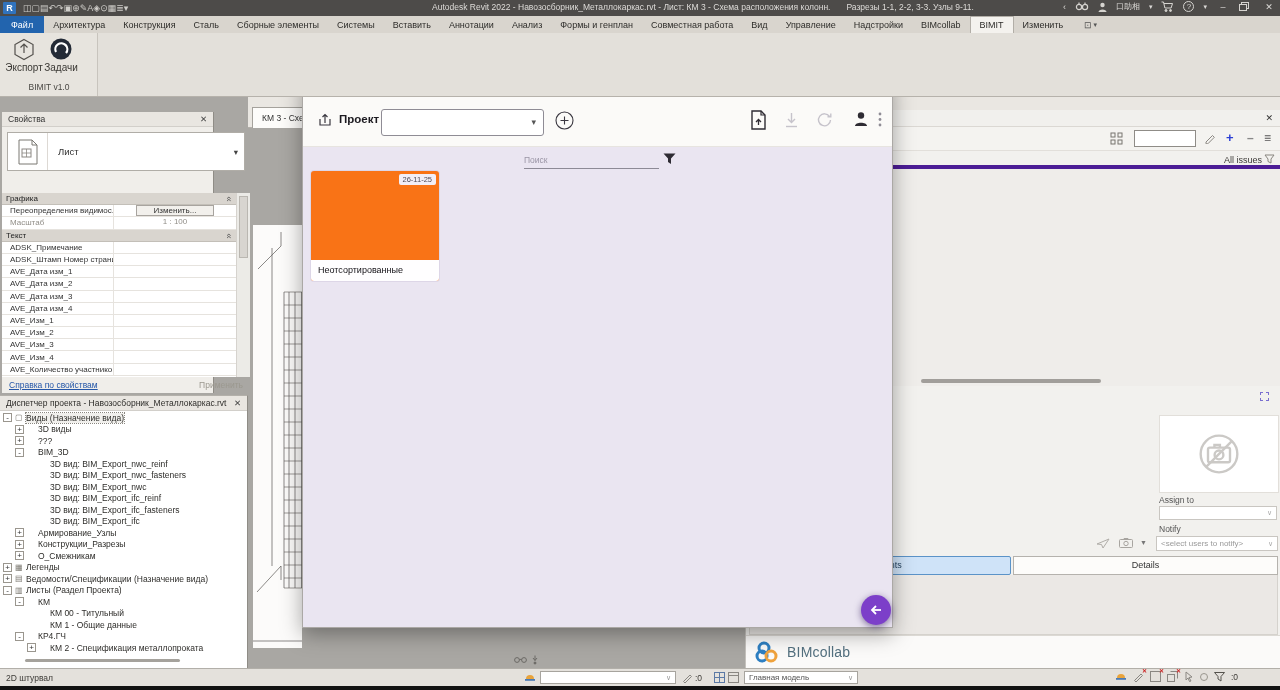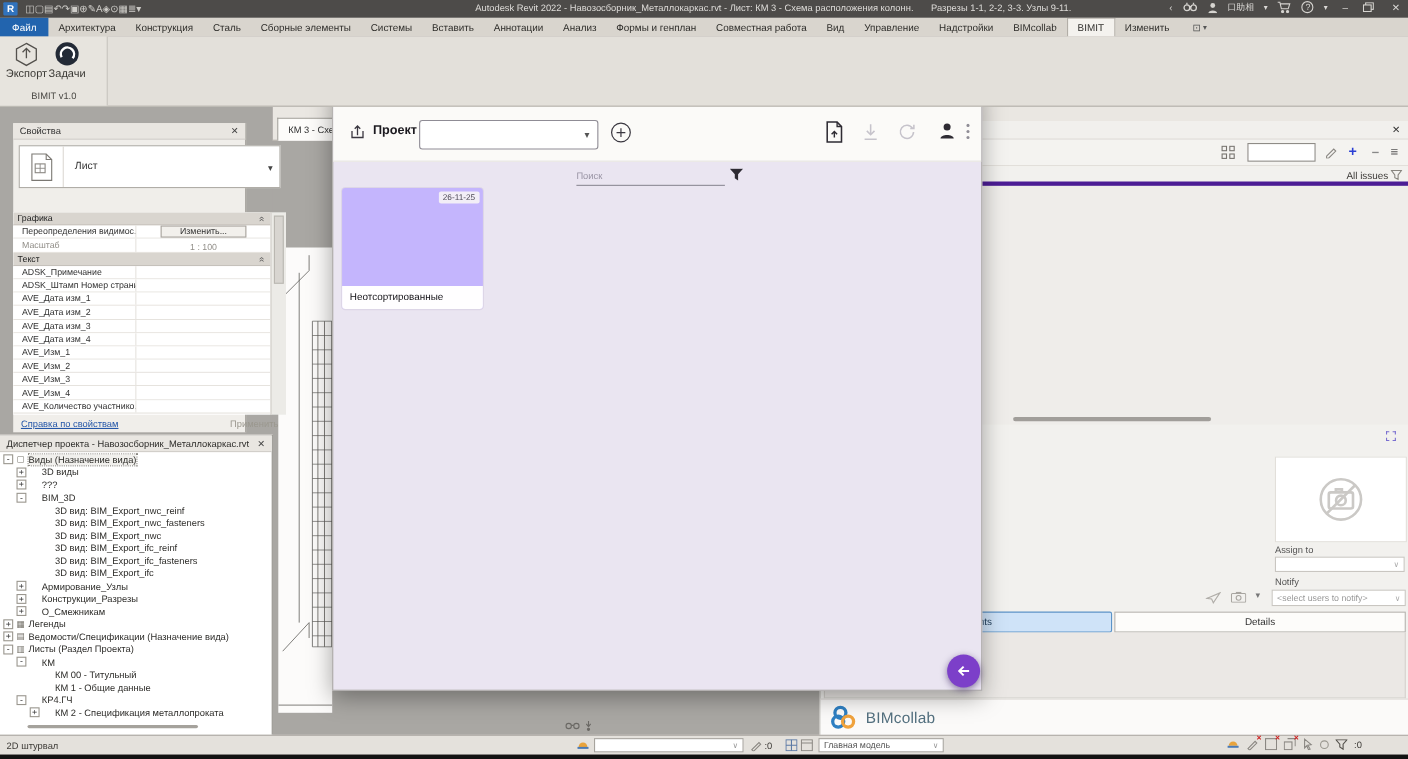--- a/index.html
+++ b/index.html
@@ -32,33 +32,33 @@
 .plabel{position:absolute;left:0;top:49px;width:98px;text-align:center;font-size:8.5px;color:#4a4844}
 
 
 #canvas{position:absolute;left:248px;top:97px;width:1032px;height:571px;background:#a9a7a3;z-index:1}
 .viewtabs{position:absolute;left:0;top:0;width:100%;height:31px;background:#eae7e2;border-bottom:1px solid #b4b0aa}
 .vtab{position:absolute;left:4px;top:10px;width:118px;height:21px;background:#fdfcfa;border:1px solid #a5a29c;border-bottom:none;font-size:8.5px;color:#333;display:flex;align-items:center;gap:4px;padding:0 5px;overflow:hidden;white-space:nowrap}
 .paper{position:absolute;left:5px;top:128px;width:49px;height:423px;background:#fcfbfa}
 .vctrl{position:absolute;left:265px;top:557px;color:#555}
 
 
-#props{position:absolute;left:12px;top:112px;width:212px;height:281px;background:#f0eeea;border-right:1px solid #8f8c86;z-index:2;font-size:8.5px;color:#333}
+#props{position:absolute;left:2px;top:112px;width:212px;height:281px;background:#f0eeea;border-right:1px solid #8f8c86;z-index:2;font-size:8.5px;color:#333}
 .phead{height:15px;background:#e9e6e1;border-bottom:1px solid #d2cfca;display:flex;align-items:center;padding:0 6px}
 .phead .x{margin-left:auto;color:#444}
 .ptype{position:absolute;left:5px;top:20px;width:238px;height:39px;background:#fff;border:1px solid #b0ada7;display:flex;align-items:center}
 .ptypeic{width:40px;height:100%;border-right:1px solid #ddd9d4;display:flex;align-items:center;justify-content:center}
 .ptype .nm{padding-left:10px;font-size:9.5px}
 .ptype .car{margin-left:auto;padding-right:6px;color:#444}
 .pedit{position:absolute;left:0;top:63px;width:248px;height:18px;display:flex;align-items:center;padding:0 5px;gap:3px;white-space:nowrap}
 .pedit .inst{flex:1;overflow:hidden;text-overflow:ellipsis}
 .ptable{position:absolute;left:0;top:81px;width:234px;height:184px;background:#fff;overflow:hidden}
 .prow{position:relative;height:12.2px;display:flex;align-items:center;background:#fff;border-bottom:1px solid #e6e3de;font-size:8px}
 .prow .pname{width:112px;padding-left:8px;border-right:1px solid #e6e3de;overflow:hidden;white-space:nowrap;height:100%;display:flex;align-items:center}
-.prow .pval{flex:1;display:flex;align-items:flex-end;justify-content:center;height:100%}
+.prow .pval{flex:1;display:flex;align-items:flex-start;justify-content:center;height:100%}
 .prow.sec{background:#d9d5cf;border-bottom:1px solid #c3bfb8}
 .prow.sec .pname{border-right:none;width:auto;padding-left:4px;color:#222}
 .prow.sec::after{content:"\00AB";position:absolute;right:5px;top:1px;transform:rotate(90deg);font-size:9px;color:#555}
 .prow.btn .pv{border:1px solid #a8a49f;background:#f2f0ec;padding:0 17px;line-height:9px}
 .prow.dimr .pname,.prow.dimr .pval{color:#918e88}
 .pscroll{position:absolute;left:234px;top:81px;width:14px;height:184px;background:#ecebe7;border-left:1px solid #d6d3ce}
 .pthumb{position:absolute;left:2px;top:3px;width:9px;height:62px;background:#d8d5d0;border:1px solid #bab7b1}
 .pfoot{position:absolute;left:0;bottom:0;width:248px;height:16px;display:flex;align-items:center;justify-content:space-between;padding:0 7px}
 .pfoot .lnk{color:#2456a8;text-decoration:underline}
 .pfoot .ap{color:#9b988f}
@@ -101,21 +101,21 @@
 
 
 #dlg{position:absolute;left:302px;top:76px;width:591px;height:552px;background:#eae5f1;border:1px solid #aba8a5;box-shadow:0 6px 20px rgba(0,0,0,.35);z-index:10}
 .dhead{position:absolute;left:0;top:0;width:100%;height:19px;background:#f4f2ef;border-bottom:1px solid #e2dfdb;display:flex;align-items:center;padding:0 8px;gap:6px;font-size:8.5px;color:#333}
 .dwin{position:absolute;top:3px;color:#444;font-size:9px;width:14px;text-align:center}
 .dtool{position:absolute;left:0;top:19px;width:100%;height:51px;background:#fbfaf8;border-bottom:1px solid #e7e4e0}
 .dproj{position:absolute;left:36px;top:17px;font-size:11.5px;font-weight:bold;color:#1c1a20}
 .dcombo{position:absolute;left:78px;top:13px;width:163px;height:27px;background:#fff;border:1px solid #8f8c95;border-radius:3px}
 .dcombo::after{content:"\25BE";position:absolute;right:7px;top:7px;color:#555;font-size:9px}
 .dsearch{position:absolute;left:221px;top:74px;width:135px;height:18px;border-bottom:1px solid #8d8a96;font-size:8.5px;color:#9a95a5;display:flex;align-items:flex-end;padding-bottom:3px}
-.dcard{position:absolute;left:8px;top:94px;width:128px;height:110px;background:#c4b5fd;border-radius:3px;box-shadow:0 0 0 1px #ddd6e7}
+.dcard{position:absolute;left:8px;top:94px;width:128px;height:110px;background:#f97316;border-radius:3px;box-shadow:0 0 0 1px #ddd6e7}
 .dchip{position:absolute;right:3px;top:3px;background:#f2eef7;border-radius:2px;font-size:7.5px;color:#4e4a57;padding:1px 4px}
 .dcfoot{position:absolute;left:0;bottom:0;width:100%;height:21px;background:#fffeff;border-radius:0 0 3px 3px;font-weight:normal;font-size:9px;color:#141217;line-height:21px;padding-left:7px;white-space:nowrap;overflow:hidden}
 .fab{position:absolute;left:558px;top:518px;width:30px;height:30px;border-radius:50%;background:#7c3fc9;box-shadow:0 2px 7px rgba(40,15,85,.55);display:flex;align-items:center;justify-content:center}
 
 
 #sb{position:absolute;left:0;top:668px;width:1280px;height:18px;background:#e4e1dc;border-top:1px solid #b2afa9;z-index:30;font-size:8.5px;color:#3c3a36}
 .sbtxt{position:absolute;left:6px;top:4px}
 .sbcombo{position:absolute;background:#fff;border:1px solid #a7a49e;height:13px;top:2px;display:flex;align-items:center;padding:0 4px;font-size:8px;color:#555}
 .sbcombo::after{content:"\2228";margin-left:auto;color:#999;font-size:7px}
 .sicons{position:absolute;left:1115px;top:2px;display:flex;gap:6px;align-items:center}

